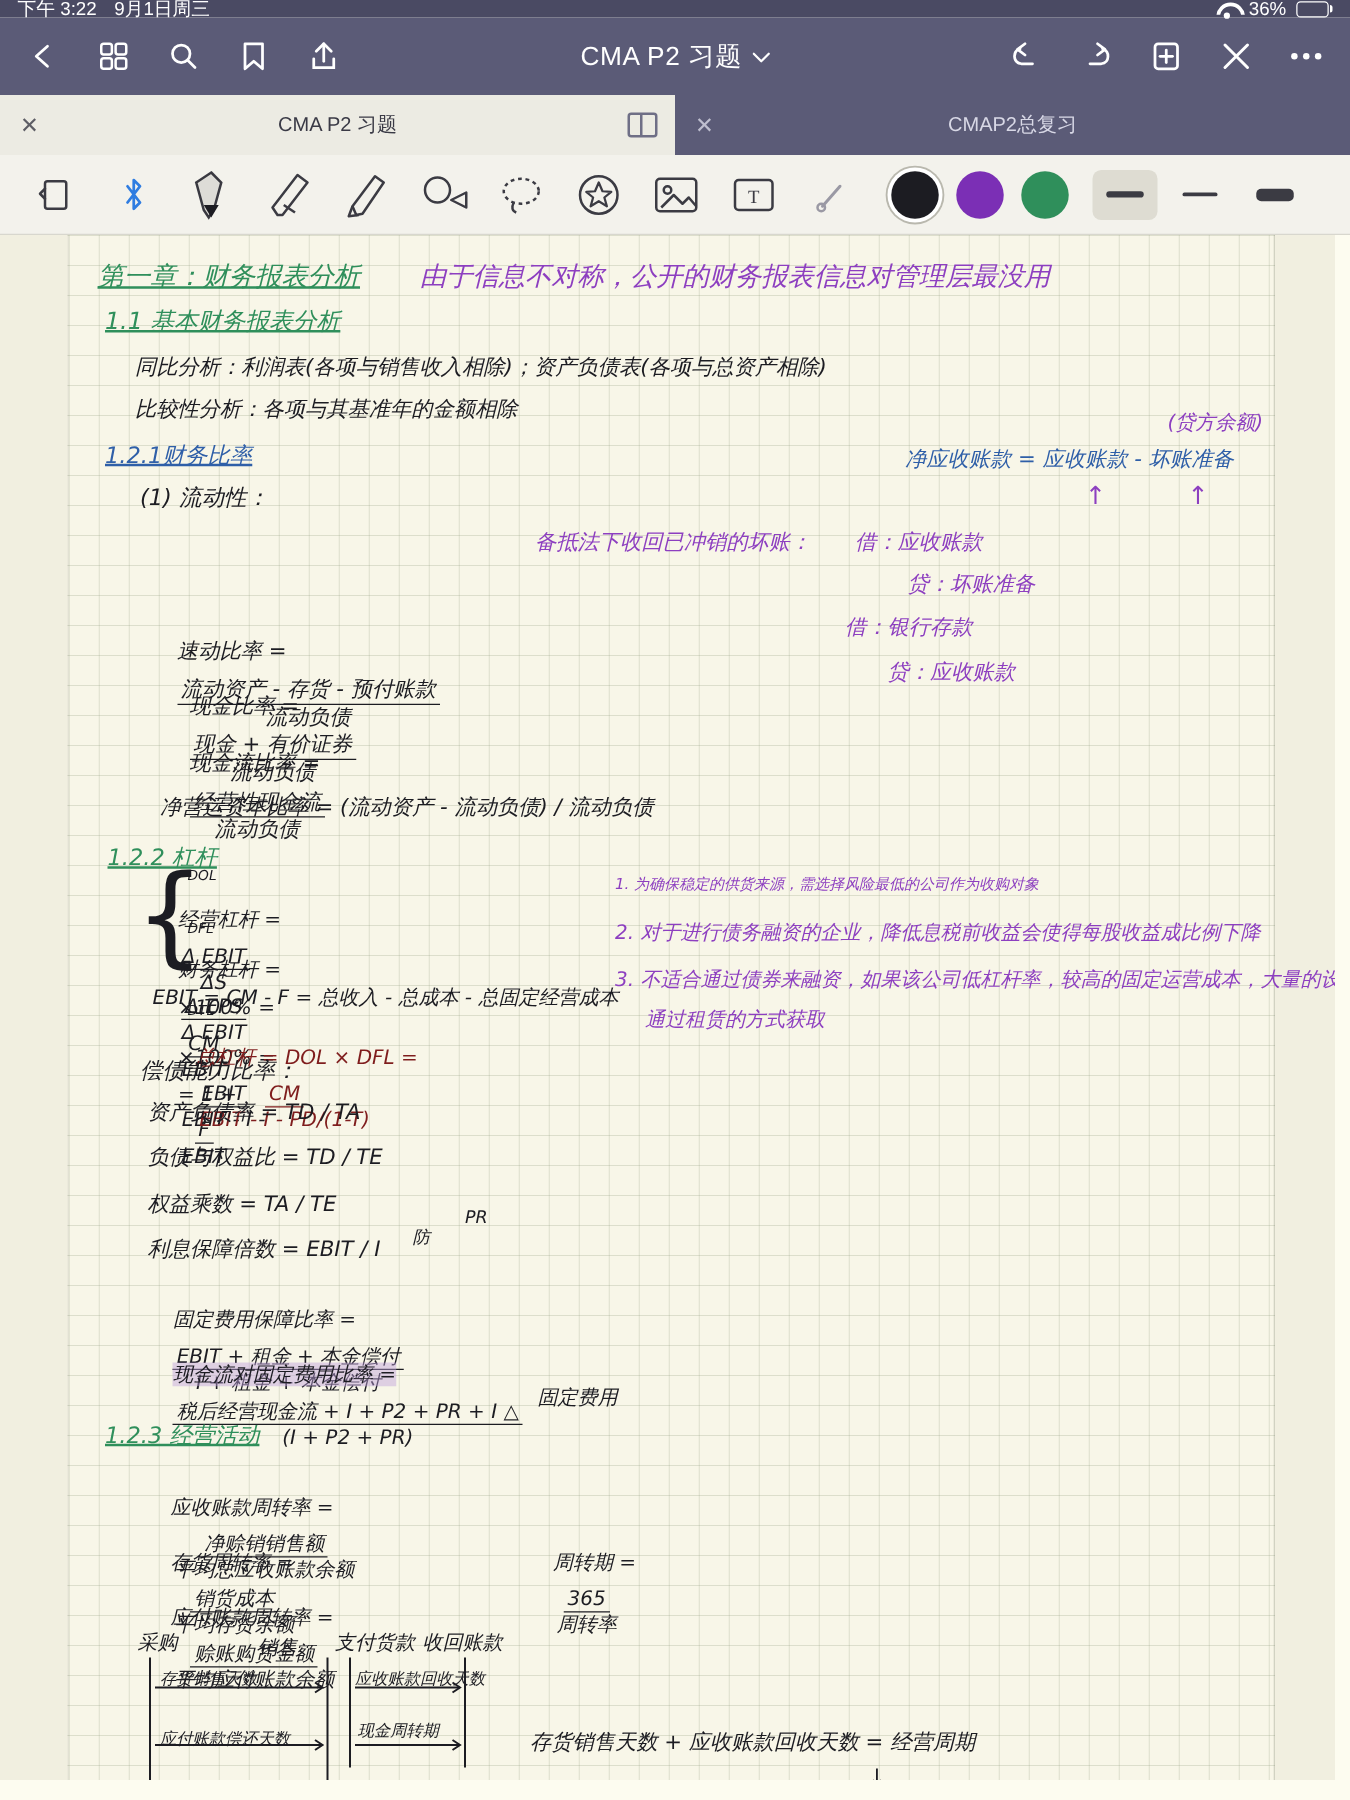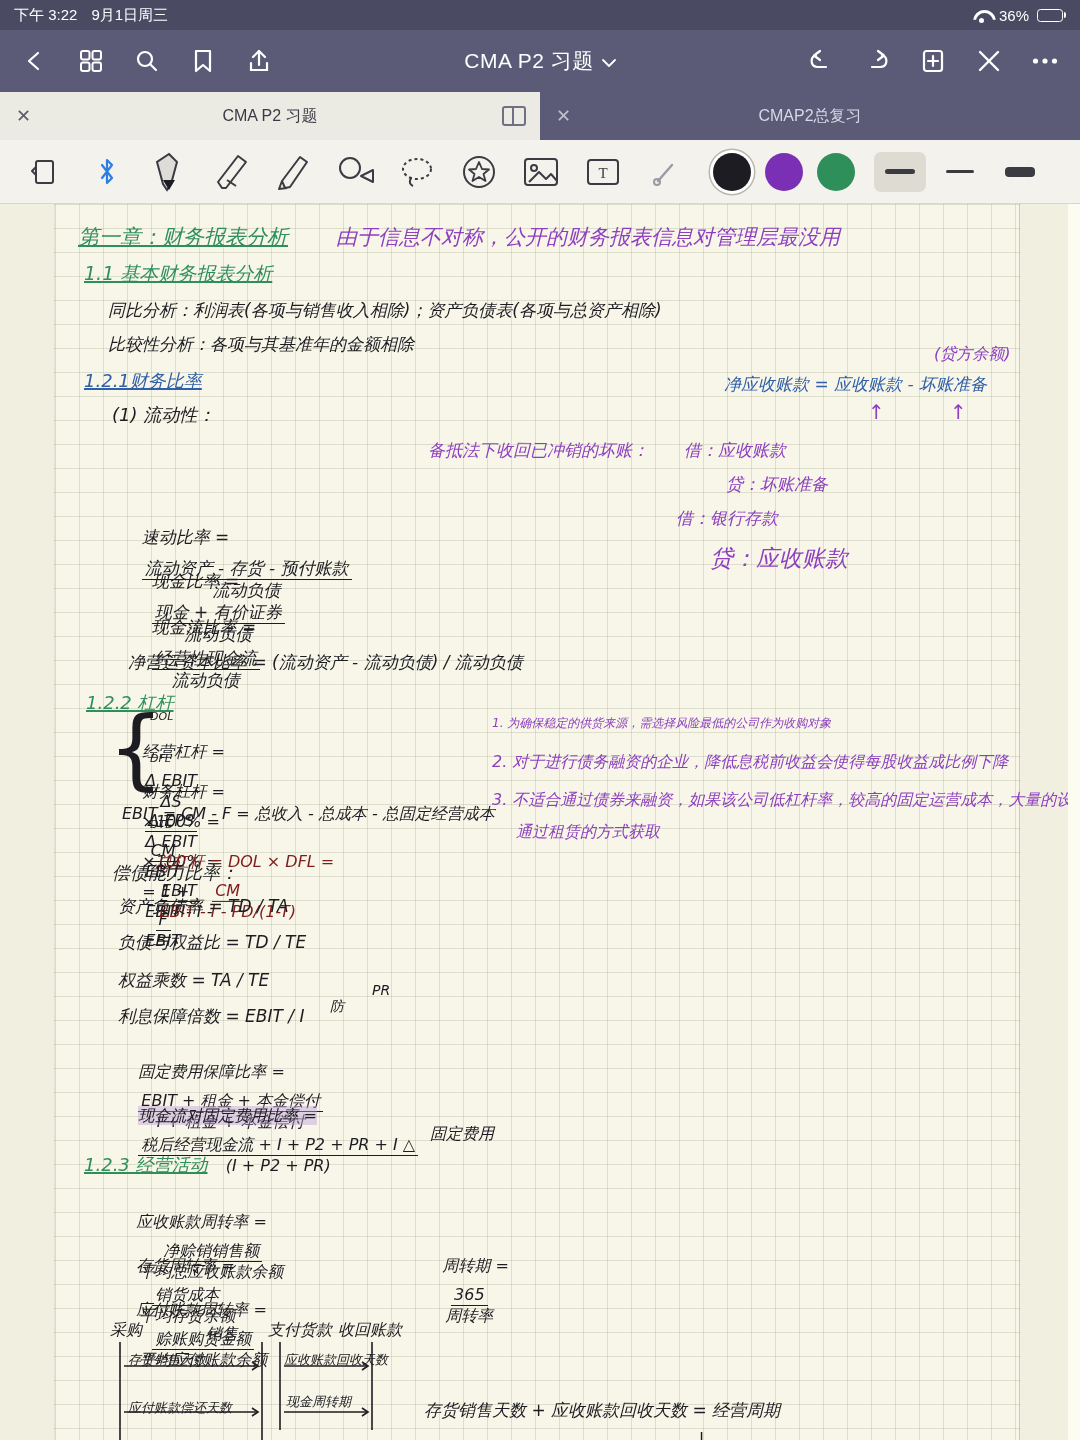--- a/index.html
+++ b/index.html
@@ -4,21 +4,21 @@
 <style>
   * { box-sizing: border-box; margin: 0; padding: 0; }
   html, body {
     width: 1080px; height: 1440px;
     font-family: "Liberation Sans", sans-serif;
     background: #fdfcf0;
     overflow: hidden;
   }
   
   .statusbar {
-    height: 30px; background: #4a4a63; color: #fff;
+    height: 14px; background: #4a4a63; color: #fff;
     display: flex; align-items: center; justify-content: space-between;
     padding: 0 14px; font-size: 15px;
   }
   .statusbar .left { display: flex; align-items: center; gap: 14px; }
   .statusbar .right { display: flex; align-items: center; gap: 8px; }
   .wifi-icon { display: inline-block; width: 18px; height: 13px; position: relative; }
   .wifi-icon::before {
     content: ""; position: absolute; left: 0; top: 1px;
     width: 17px; height: 17px;
     border: 3px solid #fff; border-radius: 50%;
@@ -357,21 +357,21 @@
 
   <div class="ink hand" style="left:934px; top:140px; color:#8d3fc0; font-size:16px;">(贷方余额)</div>
   <div class="ink hand" style="left:724px; top:170px; color:#2f5fa8; font-size:17px;">净应收账款 = 应收账款 - 坏账准备</div>
   <div class="ink" style="left:868px; top:196px; color:#8d3fc0; font-size:20px;">↑</div>
   <div class="ink" style="left:950px; top:196px; color:#8d3fc0; font-size:20px;">↑</div>
 
   <div class="ink hand" style="left:428px; top:236px; color:#8d3fc0; font-size:17px;">备抵法下收回已冲销的坏账：</div>
   <div class="ink hand" style="left:684px; top:236px; color:#8d3fc0; font-size:17px;">借：应收账款</div>
   <div class="ink hand" style="left:726px; top:270px; color:#8d3fc0; font-size:17px;">贷：坏账准备</div>
   <div class="ink hand" style="left:676px; top:304px; color:#8d3fc0; font-size:17px;">借：银行存款</div>
-  <div class="ink hand" style="left:710px; top:340px; color:#8d3fc0; font-size:23px;">贷：应收账款</div>
+  <div class="ink hand" style="left:710px; top:340px; color:#8d3fc0; font-size:17px;">贷：应收账款</div>
 
   <div class="ink hand u" style="left:86px; top:488px; color:#2f8f5b; font-size:18px;">1.2.2 杠杆</div>
 
   <div class="ink" style="left:108px; top:500px; color:#1c1c22; font-size:88px; line-height:1;">{</div>
 
   <div class="ink hand" style="left:150px; top:506px; color:#1c1c22; font-size:11px;">DOL</div>
   <div class="ink hand" style="left:122px; top:518px; color:#1c1c22; font-size:16px;">
     <span>经营杠杆 =</span>
     <span class="frac"><span class="n">Δ EBIT</span><span class="d">ΔS</span></span>
     <span>×100% =</span>

